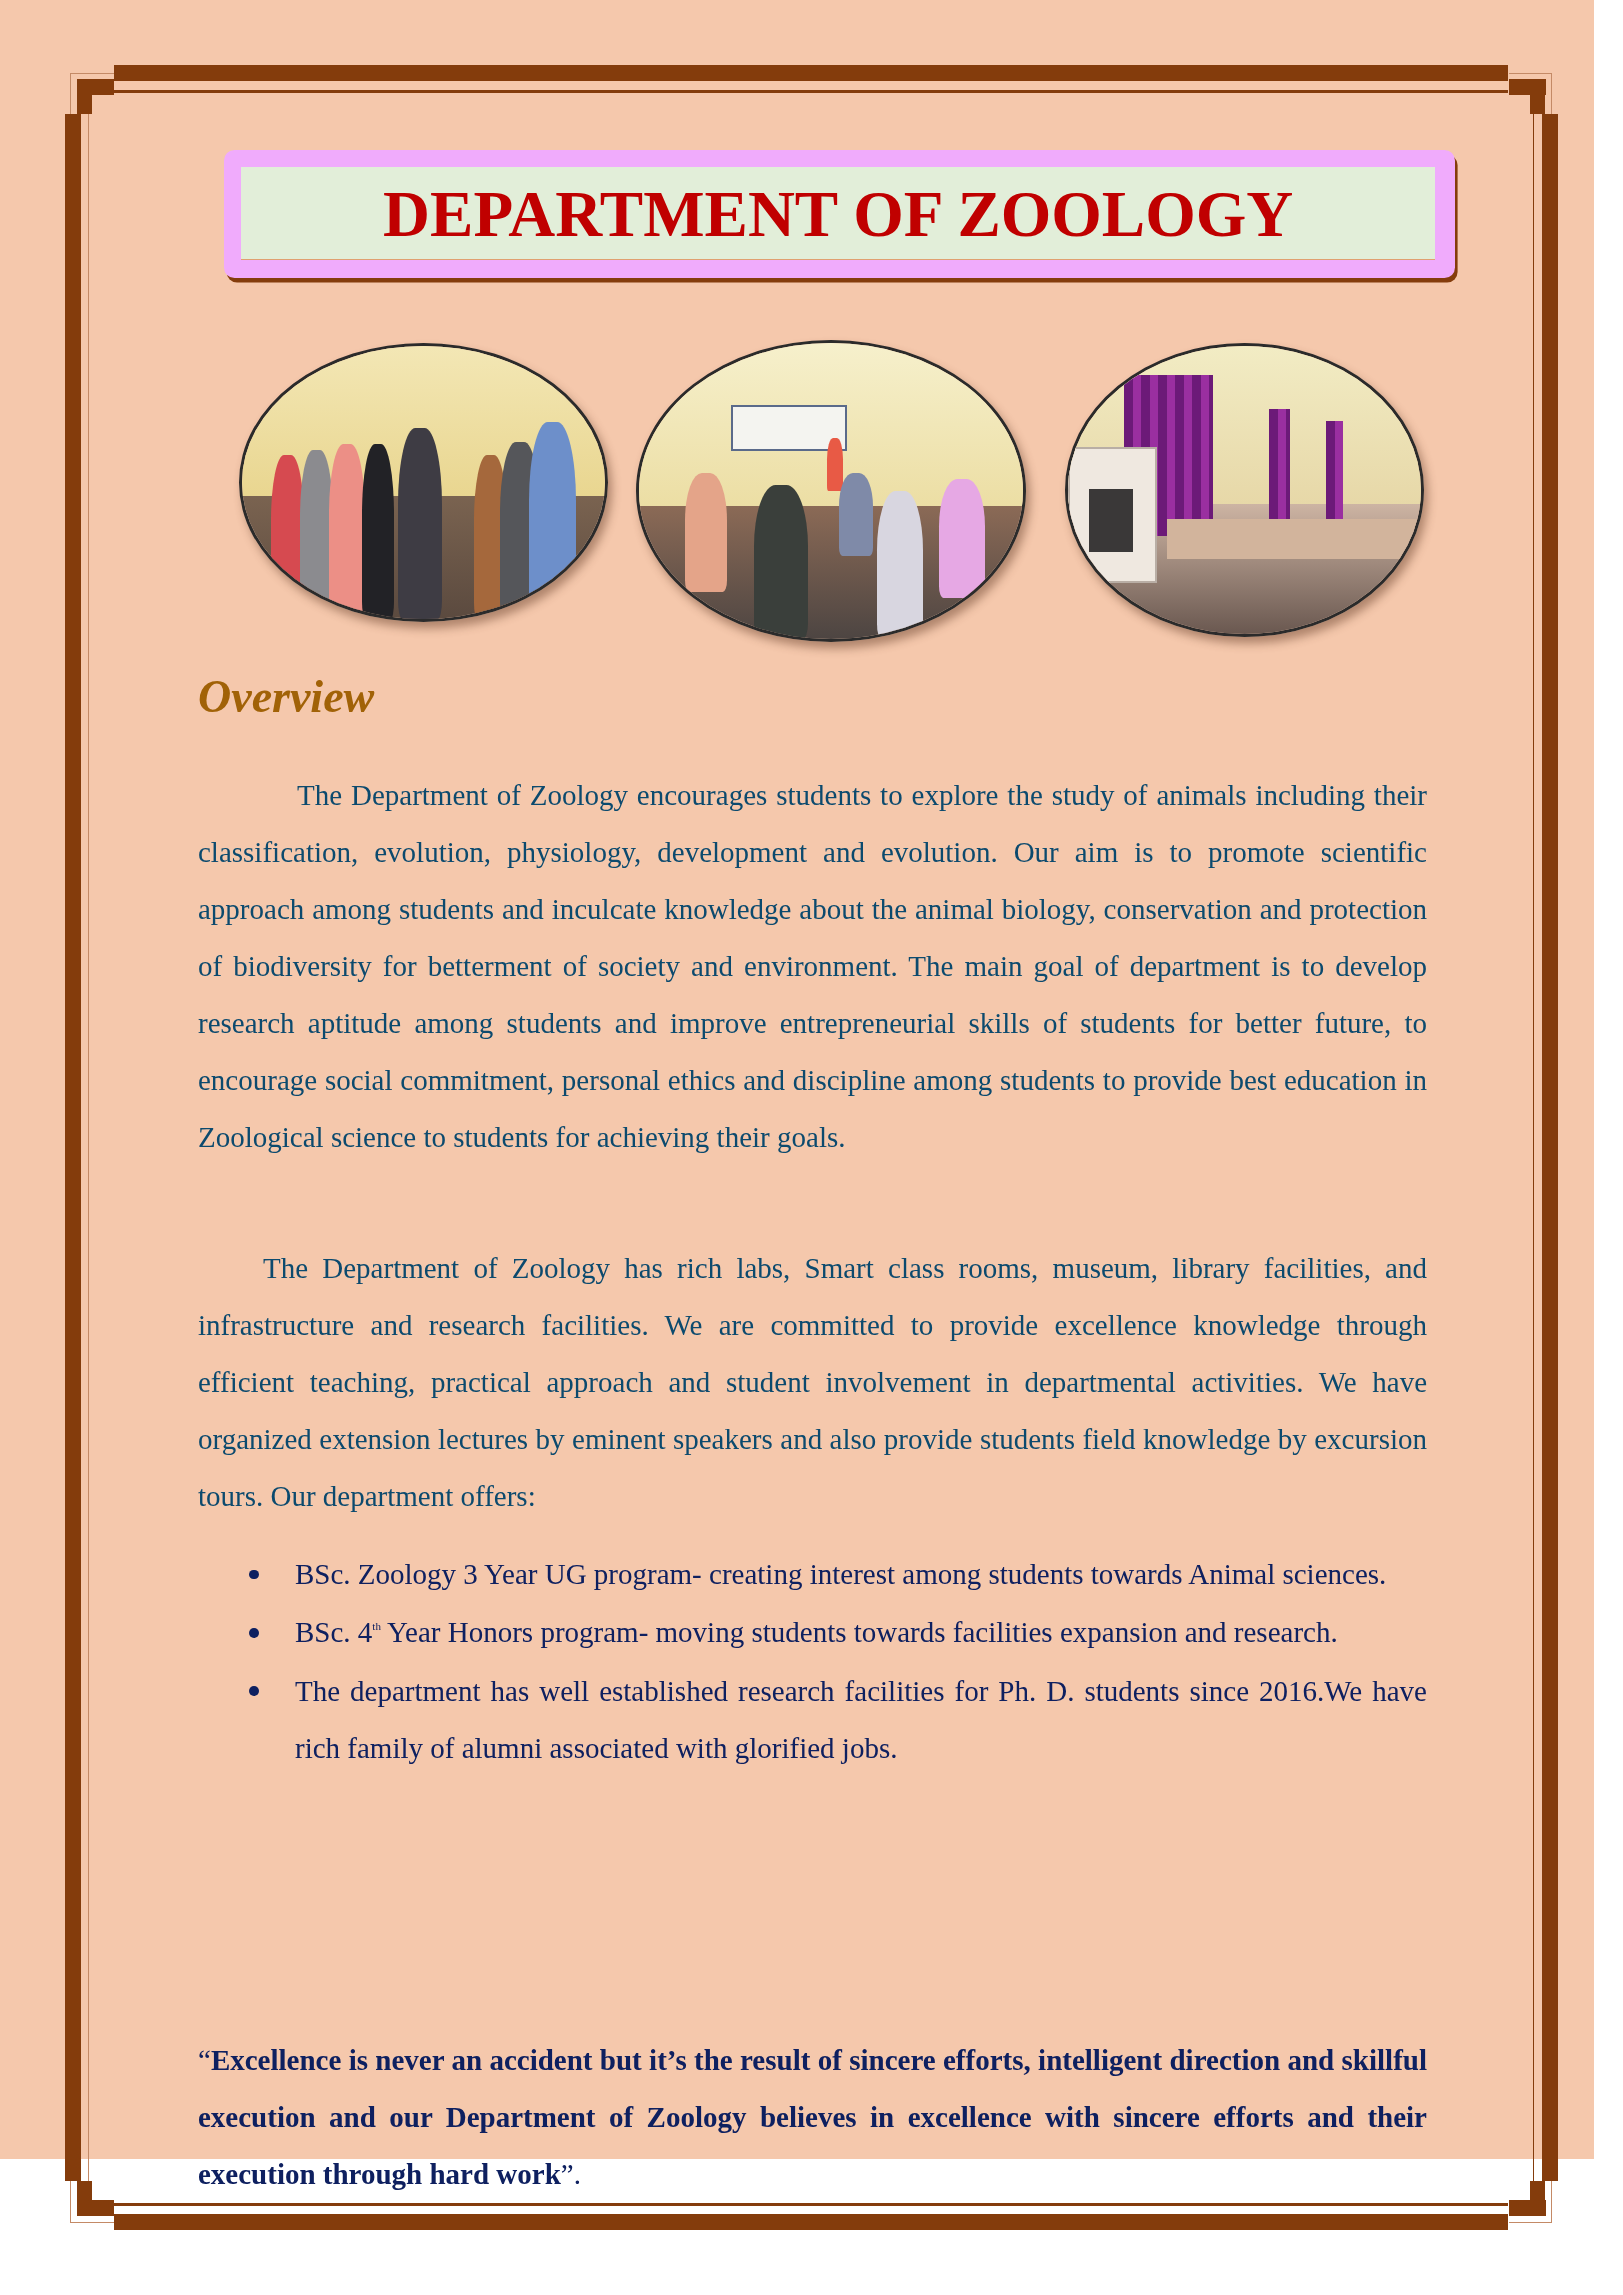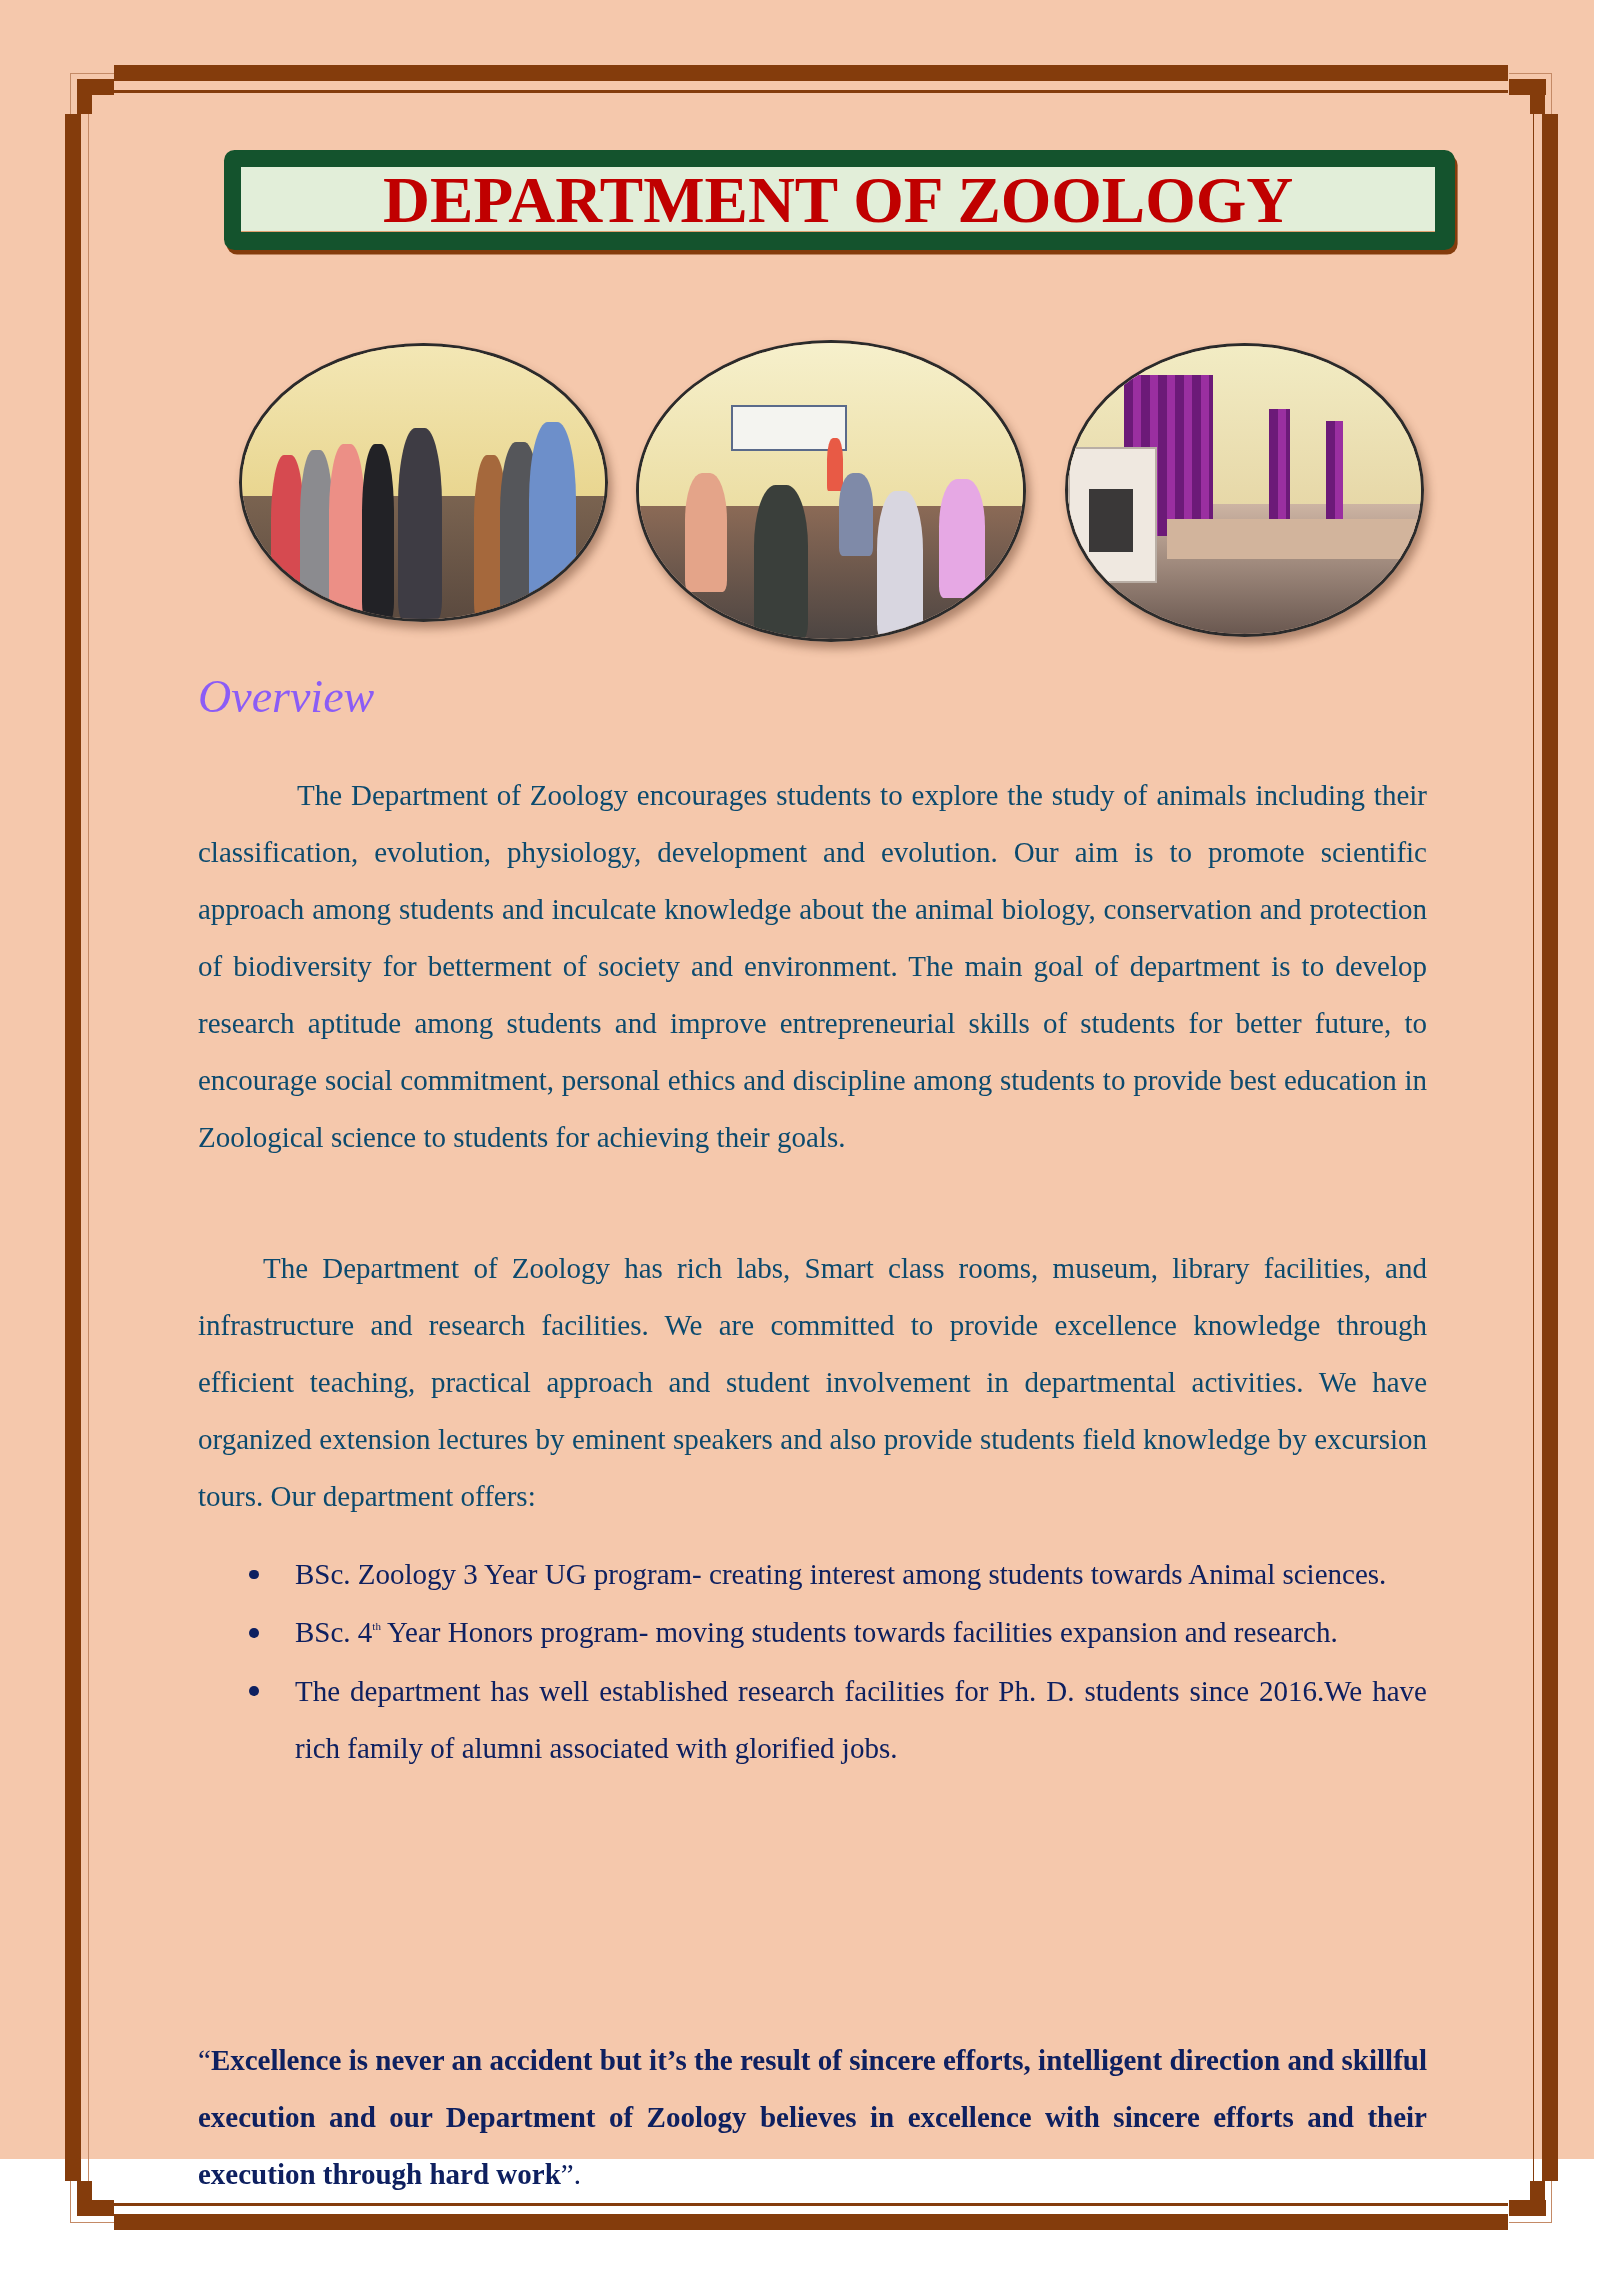--- a/index.html
+++ b/index.html
@@ -10,22 +10,22 @@
     color: #0e2060;
   }
   .peach { position: absolute; left: 0; top: 0; width: 1594px; height: 2159px; background: #f5c8ac; }
 
   
   .b { position: absolute; background: #843c0c; }
   .t { position: absolute; background: #c48a66; }
   .tbox { position: absolute; border: 1.3px solid #c48a66; box-sizing: border-box; }
 
   
-  .banner { position: absolute; left: 224px; top: 150px; width: 1231px; height: 100px;
-    background: #14532d; border-radius: 10.5px;
+  .banner { position: absolute; left: 224px; top: 150px; width: 1231px; height: 128px;
+    background: #f0abfc; border-radius: 10.5px;
     box-shadow: 2.6px 4.6px 0 #843c0c; }
   .banner-inner { position: absolute; left: 17px; top: 17px; right: 19.6px; bottom: 18.3px;
     background: #e2eed9; border-bottom: 1.3px solid #e0a070;
     display: flex; align-items: center; justify-content: center; }
   .banner-title { font-family: "Liberation Serif", serif; font-weight: bold; font-size: 65px;
     color: #c00000; letter-spacing: 0px; line-height: 1; margin-top: 3.9px; }
 
   
   .photo { position: absolute; border-radius: 50%; border: 3.3px solid #2b2b2b; overflow: hidden;
     box-shadow: 3.9px 6.5px 9.2px rgba(90,50,30,0.45); }
@@ -38,22 +38,22 @@
   .p3 .wall { background: linear-gradient(180deg, #f2ecc4 0%, #e7d8a8 100%); }
   .p3 .floor { background: linear-gradient(180deg, #cdb4a3 0%, #6a5850 100%); }
   .fig { position: absolute; border-radius: 40% 40% 10% 10%; }
   .curtain { position: absolute; background: repeating-linear-gradient(90deg, #6c1a78 0 9.2px, #9a2fa0 9.2px 17px); }
   .cabinet { position: absolute; background: #efe8e0; border: 2.6px solid #b9aea5; }
   .cabinet .win { position: absolute; left: 22%; top: 30%; width: 52%; height: 48%; background: #3a3838; }
   .board { position: absolute; background: #f4f4f0; border: 2px solid #5a6a8a; }
   .bench { position: absolute; background: #d2b49c; }
 
   
-  .overview { position: absolute; left: 198px; top: 674px; font-size: 46px; font-weight: normal;
-    font-style: italic; color: #8b5cf6; line-height: 1; }
+  .overview { position: absolute; left: 198px; top: 674px; font-size: 46px; font-weight: bold;
+    font-style: italic; color: #a16207; line-height: 1; }
   .para { position: absolute; left: 198px; width: 1229px; font-size: 29px; line-height: 57px;
     text-align: justify; color: #0c4a6e; margin: 0; }
   .p-a { top: 767px; text-indent: 99px; }
   .p-b { top: 1240px; text-indent: 65px; }
   .bullets { position: absolute; left: 198px; top: 1546px; width: 1229px; margin: 0; padding: 0; list-style: none; }
   .bullets li { position: relative; padding-left: 97px; font-size: 29px; line-height: 57px;
     text-align: justify; margin: 0 0 1.3px 0; color: #0e2060; }
   .bullets li .dot { position: absolute; left: 51px; top: 23.6px; width: 9.8px; height: 9.8px; border-radius: 50%; background: #0e2060; }
   sup { font-size: 11px; line-height: 0; vertical-align: 11.8px; }
   .quote { position: absolute; left: 198px; top: 2032px; width: 1229px; font-size: 29px; line-height: 57px;

